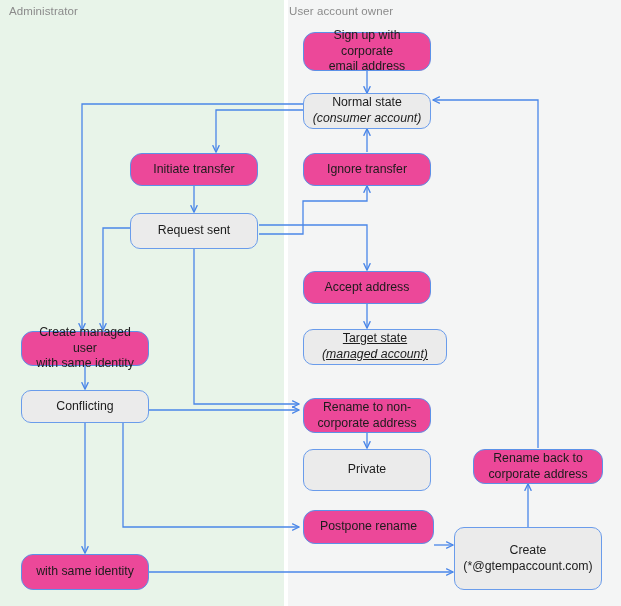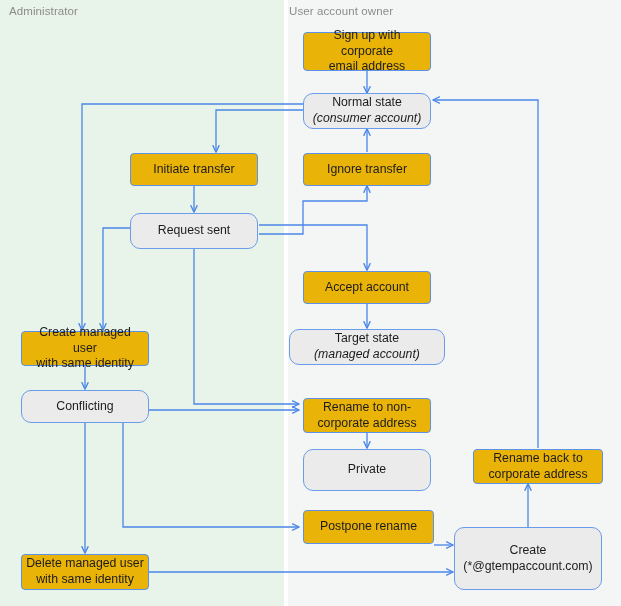--- a/index.html
+++ b/index.html
@@ -49,22 +49,22 @@
     display: flex;
     align-items: center;
     justify-content: center;
     text-align: center;
     font-size: 12.3px;
     color: #1c1c1c;
     line-height: 1.28;
     padding: 0 4px;
   }
   .node.action {
-    background: #eab308;
-    border-radius: 4px;
+    background: #ec4899;
+    border-radius: 12px;
   }
   .node.state {
     background: #ebebeb;
     border-radius: 10px;
     border-color: #6a9ceb;
   }
   .node .sub {
     font-style: italic;
   }
   .node .line2 { display: block; }
@@ -148,24 +148,24 @@
 
   <div class="node action" style="left:303px; top:153px; width:128px; height:33px;">
     <span>Ignore transfer</span>
   </div>
 
   <div class="node state" style="left:130px; top:213px; width:128px; height:36px;">
     <span>Request sent</span>
   </div>
 
   <div class="node action" style="left:303px; top:271px; width:128px; height:33px;">
-    <span>Accept account</span>
-  </div>
-
-  <div class="node state" style="left:289px; top:329px; width:156px; height:36px;">
+    <span>Accept address</span>
+  </div>
+
+  <div class="node state" style="left:303px; top:329px; width:144px; height:36px;text-decoration:underline;">
     <span>
       <span>Target state</span>
       <span class="line2 sub">(managed account)</span>
     </span>
   </div>
 
   <div class="node action" style="left:21px; top:331px; width:128px; height:35px;">
     <span>
       <span>Create managed user</span>
       <span class="line2">with same identity</span>
@@ -193,21 +193,20 @@
       <span class="line2">corporate address</span>
     </span>
   </div>
 
   <div class="node action" style="left:303px; top:510px; width:131px; height:34px;">
     <span>Postpone rename</span>
   </div>
 
   <div class="node action" style="left:21px; top:554px; width:128px; height:36px;">
     <span>
-      <span>Delete managed user</span>
       <span class="line2">with same identity</span>
     </span>
   </div>
 
   <div class="node state" style="left:454px; top:527px; width:148px; height:63px;">
     <span>
       <span>Create</span>
       <span class="line2">(*@gtempaccount.com)</span>
     </span>
   </div>

